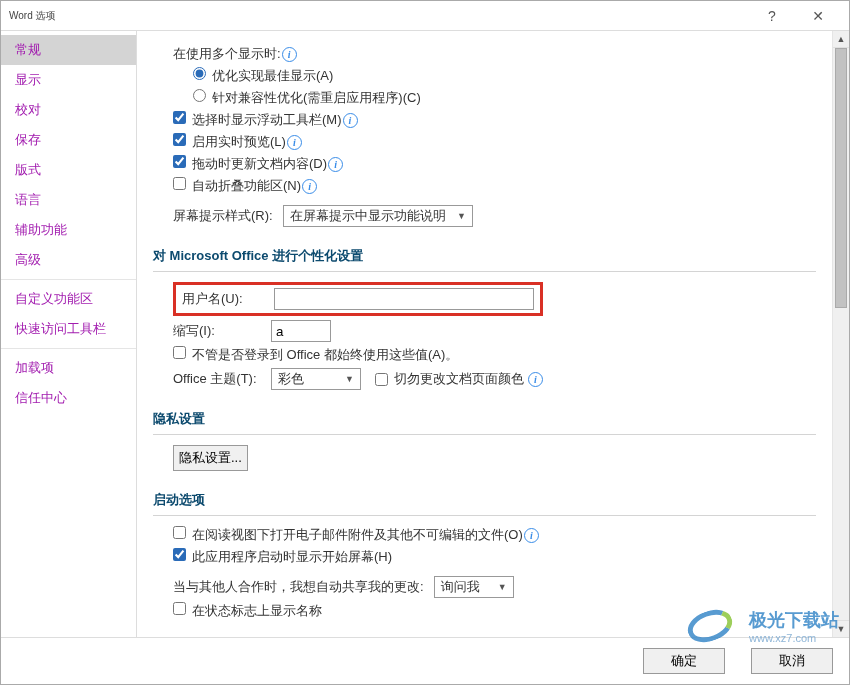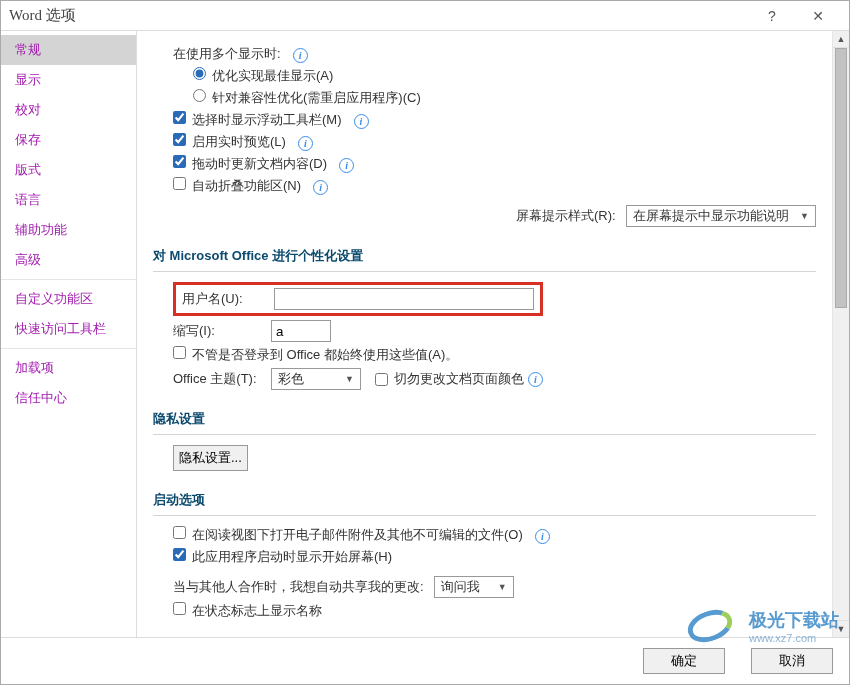--- a/index.html
+++ b/index.html
@@ -1,36 +1,36 @@
 <!DOCTYPE html>
 <html><head>
 <meta charset="utf-8">
 <style>
 * { box-sizing: border-box; margin: 0; padding: 0; }
 body { font-family: "Microsoft YaHei", "Segoe UI", sans-serif; font-size: 12px; color: #333; background: #fff; width: 850px; height: 685px; overflow: hidden; }
 .dialog { width: 850px; height: 685px; border: 1px solid #aaa; display: flex; flex-direction: column; background: #fff; }
 .titlebar { height: 30px; display: flex; align-items: center; padding: 0 8px; border-bottom: 1px solid #ddd; }
-.titlebar .title { flex: 1; font-size: 15px; color: #444; font-family: Liberation Serif, serif; }
+.titlebar .title { flex: 1; font-size: 10px; color: #444; }
 .titlebar .tbtn { width: 46px; height: 30px; display: flex; align-items: center; justify-content: center; color: #555; font-size: 14px; cursor: pointer; }
 .body { flex: 1; display: flex; min-height: 0; }
 .sidebar { width: 136px; border-right: 1px solid #ddd; background: #fff; padding-top: 4px; }
 .sidebar .item { padding: 6px 14px; font-size: 13px; color: #a21caf; cursor: pointer; }
 .sidebar .item.active { background: #d4d4d4; }
 .sidebar .sep { border-top: 1px solid #e5e5e5; margin: 4px 0; }
 .content-wrap { flex: 1; display: flex; min-height: 0; }
 .content { flex: 1; padding: 10px 16px 0 16px; overflow: hidden; font-size: 13px; color: #333; }
 .scrollbar { width: 17px; background: #f0f0f0; border-left: 1px solid #e5e5e5; display: flex; flex-direction: column; }
 .scrollbar .sbtn { height: 17px; display: flex; align-items: center; justify-content: center; font-size: 9px; color: #555; background: #f0f0f0; border-bottom: 1px solid #e0e0e0; cursor: pointer; }
 .scrollbar .sbtn.bot { border-top: 1px solid #e0e0e0; border-bottom: none; }
 .scrollbar .track { flex: 1; position: relative; }
 .scrollbar .thumb { position: absolute; left: 2px; right: 2px; top: 0; height: 260px; background: #c2c2c2; border: 1px solid #aaa; }
 .row { display: flex; align-items: center; margin: 4px 0; }
 .indent1 { margin-left: 20px; }
 .indent2 { margin-left: 40px; }
-.label-with-info { display: flex; align-items: flex-end; gap: 12px; }
+.label-with-info { display: flex; align-items: center; gap: 1px; }
 .info-icon { display: inline-flex; width: 15px; height: 15px; border: 1px solid #3a8de8; border-radius: 50%; align-items: center; justify-content: center; font-size: 10px; color: #3a8de8; font-family: Georgia, serif; font-style: italic; font-weight: bold; }
 input[type=radio], input[type=checkbox] { margin-right: 6px; accent-color: #2a6bb8; }
 .field-label { width: 110px; display: inline-block; }
 .combo { display: inline-flex; align-items: center; border: 1px solid #999; background: #fff; height: 22px; padding: 0 6px; min-width: 90px; position: relative; }
 .combo .caret { margin-left: auto; font-size: 9px; color: #555; padding-left: 8px; }
 .textinput { border: 1px solid #999; height: 22px; padding: 0 4px; background: #fff; }
 .section-header { font-weight: bold; color: #0c4a6e; border-bottom: 1px solid #d4d4d4; padding: 6px 0; margin: 14px 0 10px 0; }
 .highlight-box { border: 3px solid #d93025; padding: 3px 6px; display: inline-flex; align-items: center; }
 .button-row { display: flex; justify-content: flex-end; gap: 26px; padding: 10px 16px; border-top: 1px solid #ddd; }
 .btn { min-width: 82px; height: 26px; border: 1px solid #999; background: #f0f0f0; font-size: 13px; cursor: pointer; }
@@ -91,21 +91,21 @@
         </div>
         <div class="row indent1 label-with-info">
           <label><input type="checkbox" checked="" style=""><span>拖动时更新文档内容(D)</span></label>
           <span class="info-icon">i</span>
         </div>
         <div class="row indent1 label-with-info">
           <label><input type="checkbox" style=""><span>自动折叠功能区(N)</span></label>
           <span class="info-icon">i</span>
         </div>
 
-        <div class="row indent1" style="margin-top:10px;justify-content:flex-end;">
+        <div class="row indent1" style="margin-top:10px;">
           <span class="field-label">屏幕提示样式(R):</span>
           <div class="combo" style="min-width:190px;">
             <span>在屏幕提示中显示功能说明</span>
             <span class="caret">▼</span>
           </div>
         </div>
 
         <div class="section-header">对 Microsoft Office 进行个性化设置</div>
 
         <div class="row indent1">

